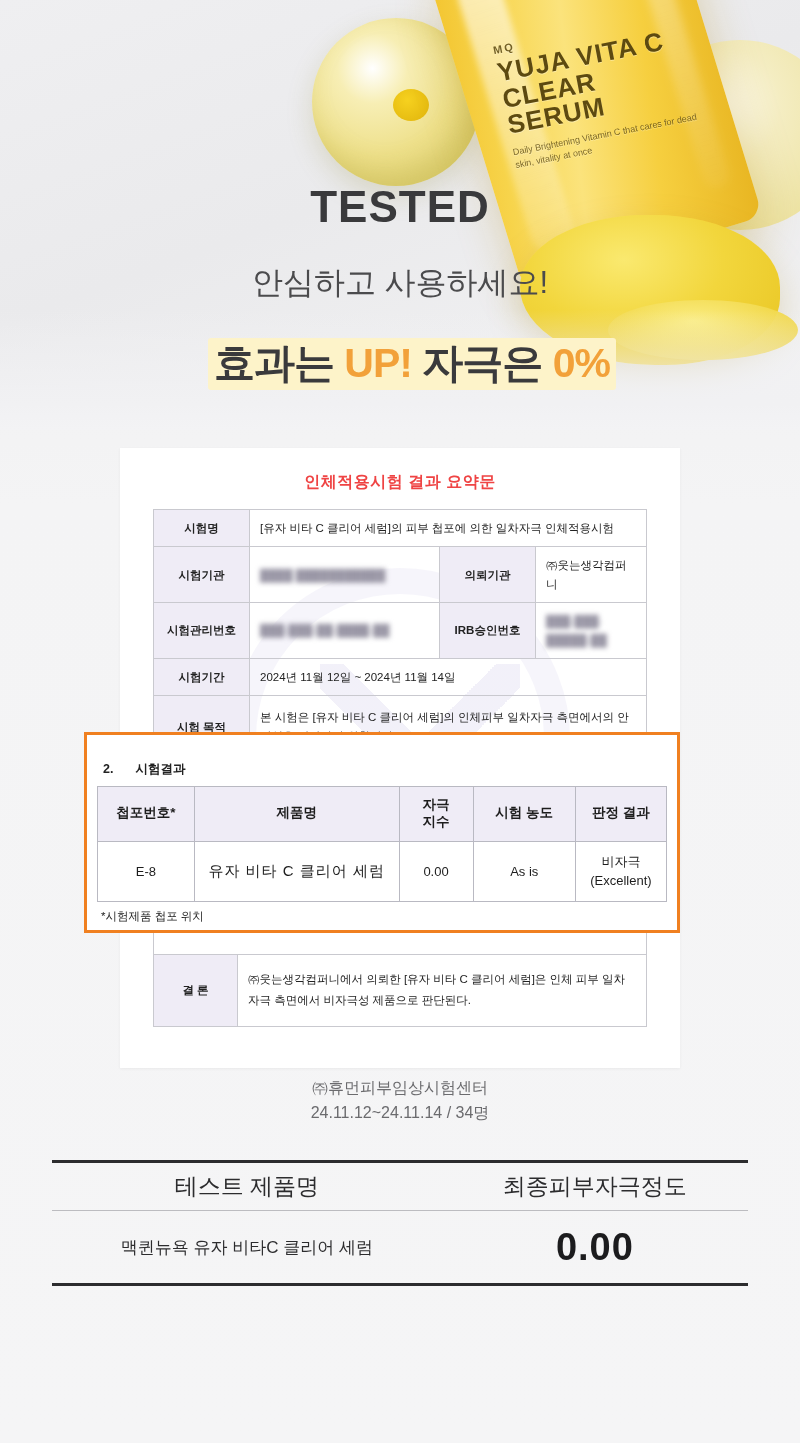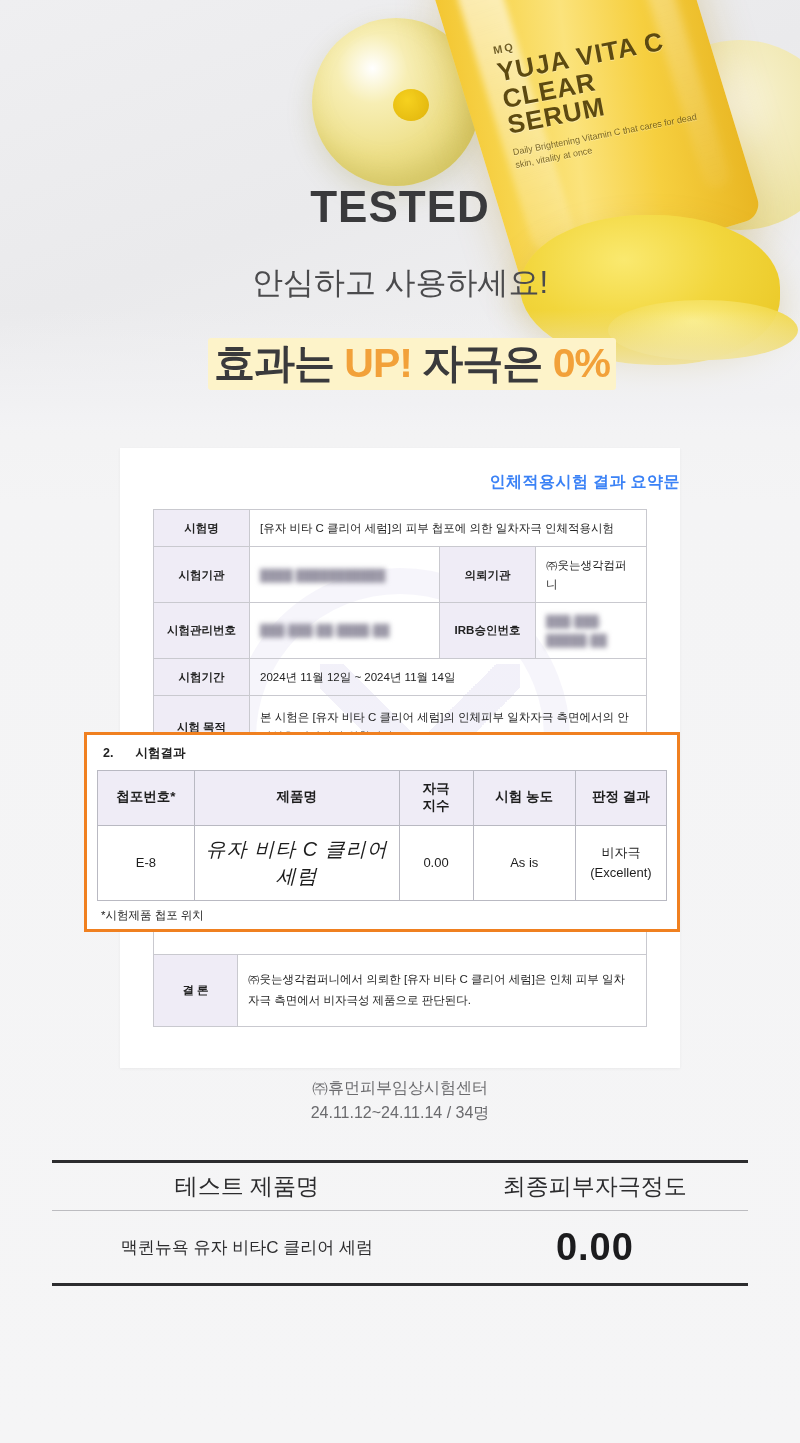--- a/index.html
+++ b/index.html
@@ -160,25 +160,24 @@
   .wm::after{
     content:"";
     position:absolute; left:64px; top:70px;
     width:200px; height:200px;
     background:
       linear-gradient(45deg, transparent 44%, rgba(128,114,196,.10) 44%, rgba(128,114,196,.10) 56%, transparent 56%),
       linear-gradient(-45deg, transparent 44%, rgba(128,114,196,.10) 44%, rgba(128,114,196,.10) 56%, transparent 56%);
   }
   .report-title {
     position: relative;
-    text-align: right;
-    font-size: 16px; font-weight: 700; color: #3b82f6;
+    text-align: center;
+    font-size: 16px; font-weight: 700; color: #ef4444;
     padding: 24px 0 16px;
     letter-spacing: .5px;
-    font-family: Liberation Serif, serif;
   }
   table.rep {
     position: relative;
     width: 494px;
     margin: 0 auto;
     border-collapse: collapse;
     font-size: 11.5px;
     color: #222;
   }
   table.rep td {
@@ -200,21 +199,21 @@
     filter: blur(2.6px);
     user-select: none;
   }
   
   .results-wrap {
     position: absolute;
     left: -36px; top: 284px;
     width: 596px;
     border: 3px solid #f08020;
     background: #fff;
-    padding: 8px 10px 6px;
+    padding: 24px 10px 6px;
   }
   .results-head {
     font-size: 12.5px; font-weight: 700; color: #222;
     padding: 2px 0 8px 6px;
   }
   .results-head span.num { margin-right: 22px; }
   table.res {
     width: 100%;
     border-collapse: collapse;
     font-size: 13px;
@@ -226,21 +225,21 @@
     text-align: center;
     padding: 10px 4px;
     font-weight: 400;
   }
   table.res th {
     background: #efecf6;
     font-weight: 700;
     font-size: 13.5px;
     line-height: 1.25;
   }
-  table.res td.prod { font-size: 20px; letter-spacing: 1px; font-style: italic; }
+  table.res td.prod { font-size: 15px; letter-spacing: 1px; }
   table.res td.verdict { line-height: 1.5; }
   .res-note {
     font-size: 11.5px; color: #222; padding: 7px 0 0 4px;
   }
   
   .concl-wrap {
     position: absolute;
     left: 33px; top: 460px;
     width: 494px;
   }

